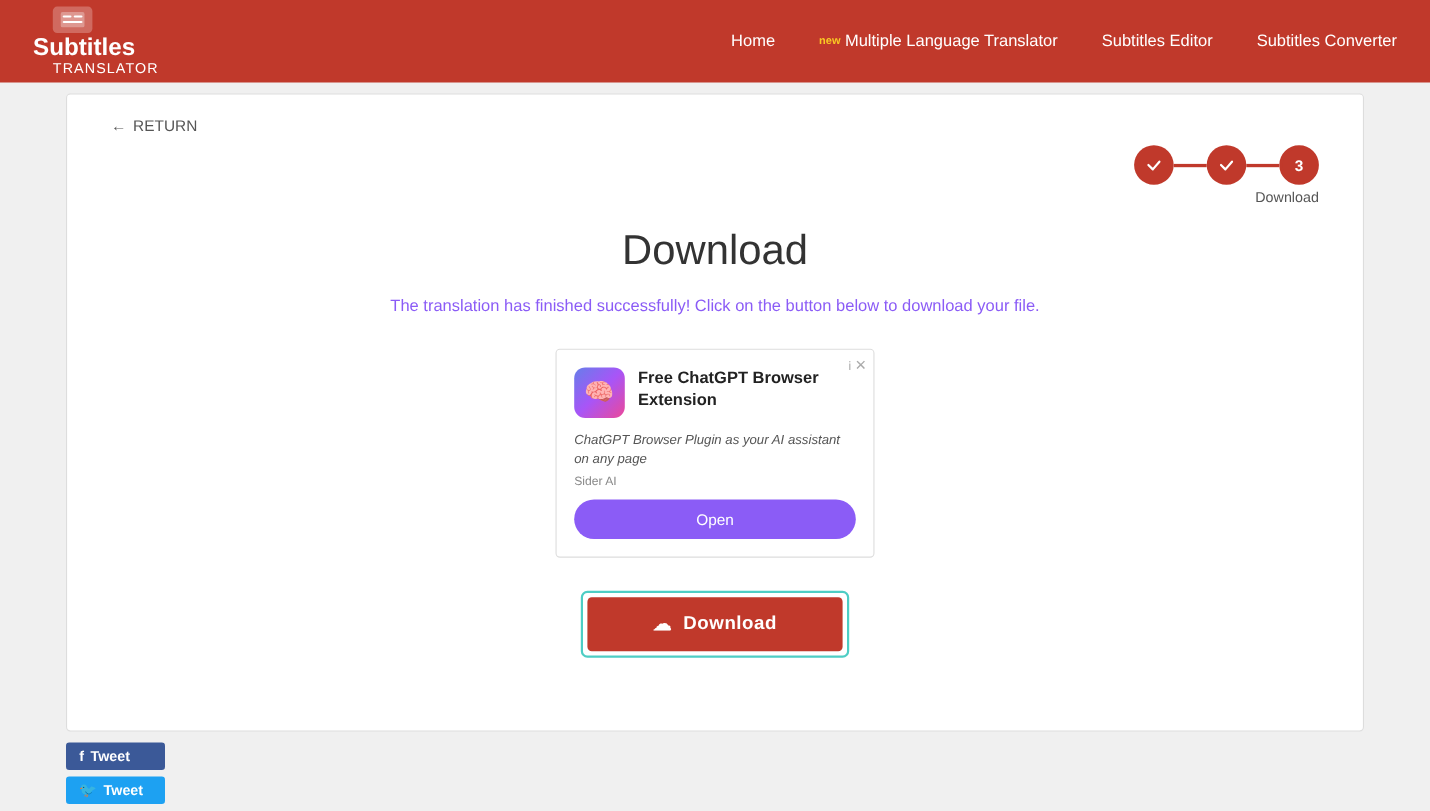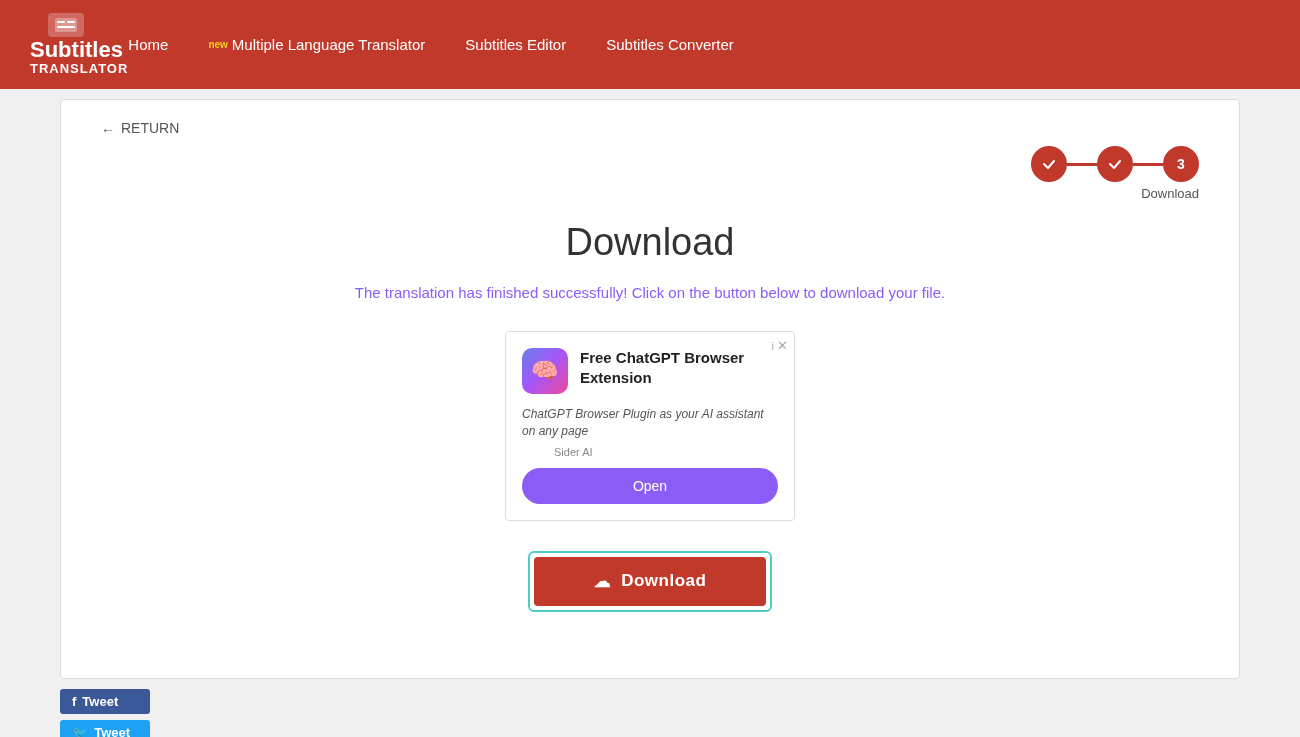--- a/index.html
+++ b/index.html
@@ -1,24 +1,25 @@
 <!DOCTYPE html>
 <html><head>
   <meta charset="utf-8">
   <style>
     * { margin: 0; padding: 0; box-sizing: border-box; }
     body { font-family: Arial, sans-serif; background: #f0f0f0; min-height: 737px; width: 1300px; overflow-x: hidden; }
 
     
     .header {
       background: #c0392b;
-      height: 89px;
+      height: 75px;
       display: flex;
       align-items: center;
       padding: 4px 30px;
+      justify-content: space-between;
     }
     .logo-area {
       display: flex;
       flex-direction: column;
       align-items: flex-start;
     }
     .logo-icon {
       width: 36px;
       height: 24px;
       background: rgba(255,255,255,0.25);
@@ -31,23 +32,24 @@
     }
     .logo-icon svg { width: 22px; height: 14px; }
     .logo-title {
       font-size: 22px;
       font-weight: bold;
       color: white;
       line-height: 1;
     }
     .logo-subtitle {
       font-size: 13px;
-      font-weight: bold;
+      font-weight: normal;
       color: white;
       letter-spacing: 1px;
+      margin-left: 18px;
     }
     .nav {
       display: flex;
       align-items: center;
       gap: 40px;
     }
     .nav a {
       color: white;
       text-decoration: none;
       font-size: 15px;
@@ -178,21 +180,20 @@
       font-size: 12px;
       color: #555;
       margin-bottom: 6px;
       line-height: 1.4;
       font-style: italic;
     }
     .ad-source {
       font-size: 11px;
       color: #888;
       margin-bottom: 10px;
-      margin-left: 32px;
     }
     .ad-close {
       position: absolute;
       top: 6px;
       right: 6px;
       color: #aaa;
       font-size: 13px;
       cursor: pointer;
     }
     .ad-info {

